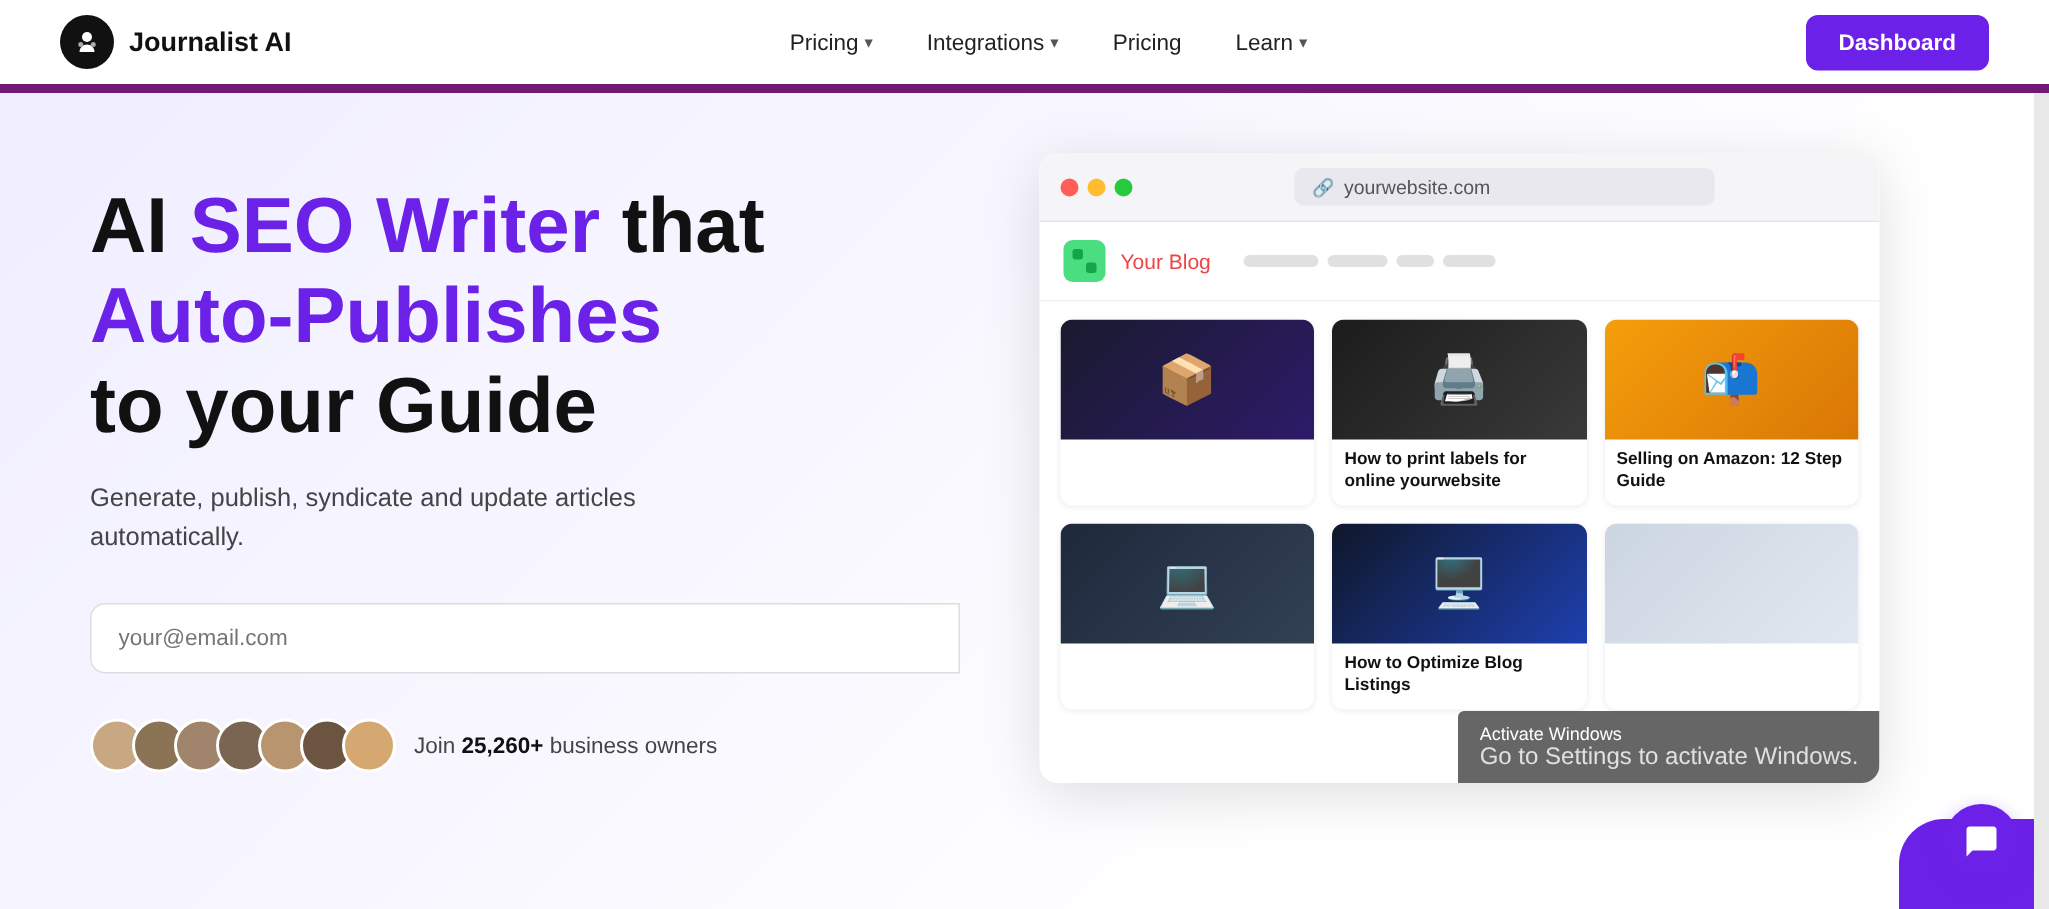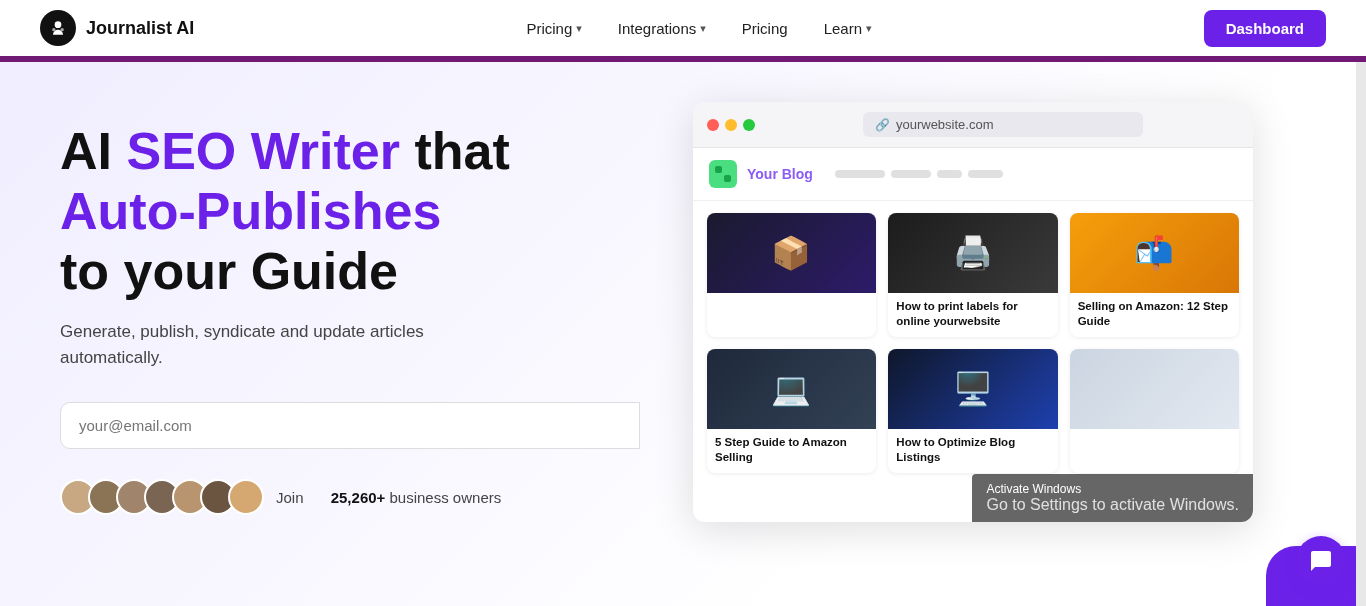--- a/index.html
+++ b/index.html
@@ -65,21 +65,21 @@
     }
     .avatar:first-child { margin-left: 0; }
     .avatar-1 { background: #c8a882; }
     .avatar-2 { background: #8b7355; }
     .avatar-3 { background: #a0856c; }
     .avatar-4 { background: #7a6552; }
     .avatar-5 { background: #b8956f; }
     .avatar-6 { background: #6b5540; }
     .avatar-7 { background: #d4a870; }
     .social-text { font-size: 15px; color: #444; }
-    .social-text strong { color: #111; font-weight: 700; margin-left: 23px; }
+    .social-text strong { color: #111; font-weight: 700; }
 
     
     .hero-right { flex: 1; display: flex; justify-content: center; position: relative; }
     .browser-mockup {
       background: #fff;
       border-radius: 12px;
       box-shadow: 0 8px 40px rgba(0,0,0,0.13);
       width: 560px;
       min-height: 420px;
       overflow: hidden;
@@ -105,21 +105,21 @@
 
     
     .blog-header {
       display: flex; align-items: center; gap: 10px;
       padding: 12px 16px; border-bottom: 1px solid #f0f0f0;
     }
     .blog-logo {
       width: 28px; height: 28px; background: #4ade80;
       border-radius: 6px; display: flex; align-items: center; justify-content: center;
     }
-    .blog-name { font-size: 14px; font-weight: 700; color: #8b5cf6; }
+    .blog-name { font-size: 14px; font-weight: 400; color: #ef4444; }
     .blog-nav-lines { display: flex; gap: 6px; margin-left: 12px; }
     .blog-nav-line { height: 8px; border-radius: 4px; background: #e0e0e0; }
 
     
     .articles-grid {
       display: grid; grid-template-columns: repeat(3, 1fr); gap: 12px;
       padding: 12px 14px;
     }
     .article-card {
       background: #fff; border-radius: 8px; overflow: hidden;
@@ -286,23 +286,20 @@
           </div>
           <div class="article-text">
             <div class="article-title">Selling on Amazon: 12 Step Guide</div>
           </div>
         </div>
 
         <div class="article-card">
           <div class="article-img article-img-4">
             <span style="font-size:32px;">💻</span>
           </div>
-          <div class="article-text">
-            <div class="article-title">5 Step Guide to Amazon Selling</div>
-          </div>
         </div>
 
         <div class="article-card">
           <div class="article-img article-img-5">
             <span style="font-size:32px;">🖥️</span>
           </div>
           <div class="article-text">
             <div class="article-title">How to Optimize Blog Listings</div>
           </div>
         </div>

